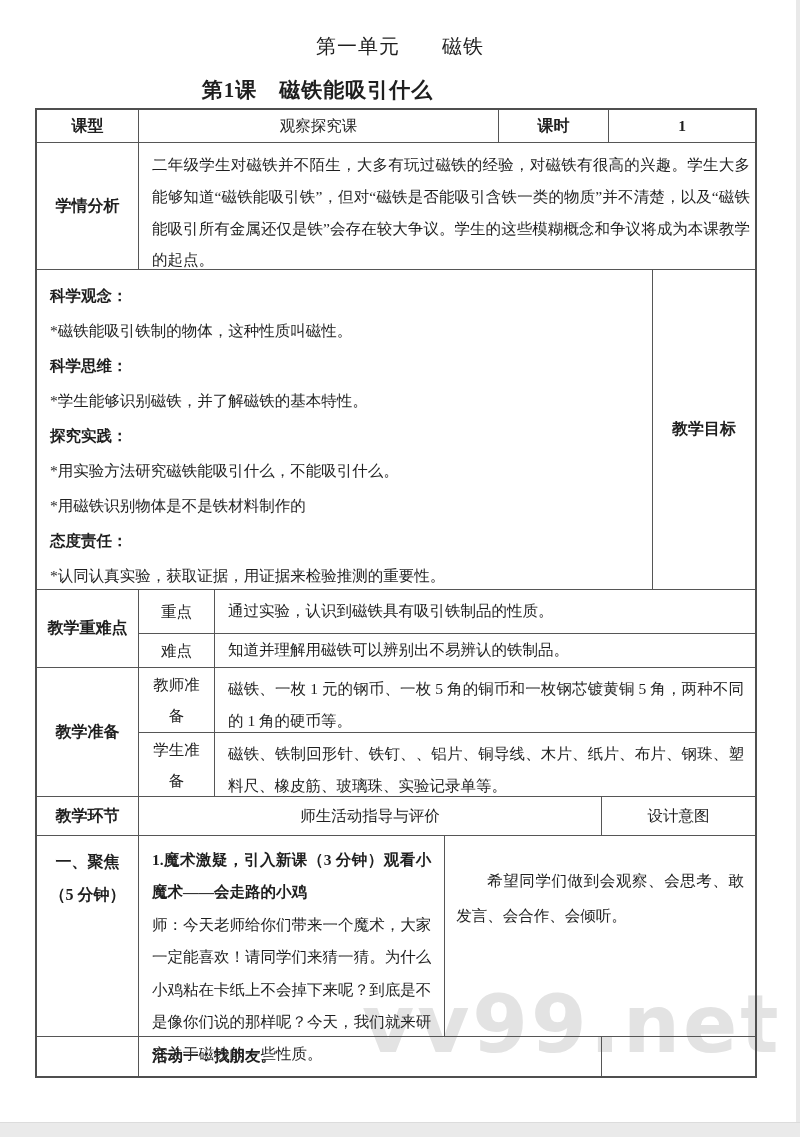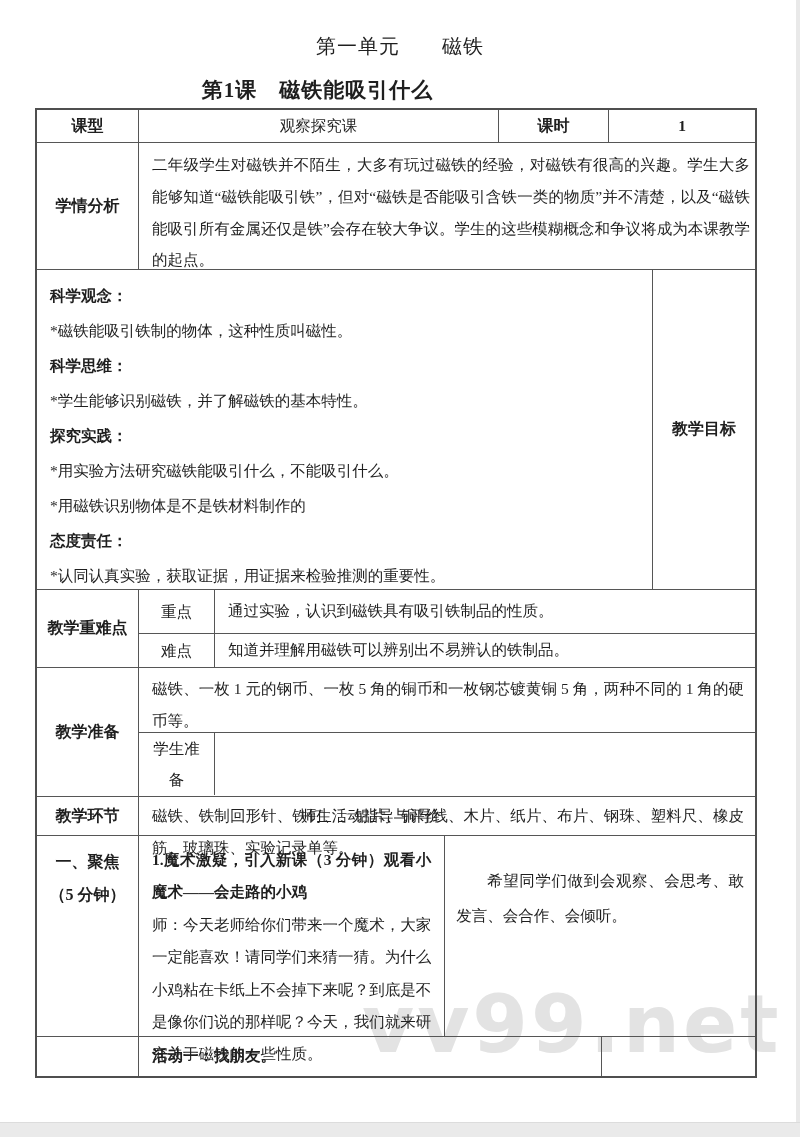--- a/index.html
+++ b/index.html
@@ -43,21 +43,21 @@
   .grow { flex:1 1 auto; }
   .center { display:flex; align-items:center; justify-content:center; text-align:center; }
   .just { text-align:justify; }
   
   .r1 { height:33px; }
   .r2 { height:127px; }
   .r3 { height:320px; }
   .r4a { height:44px; }
   .r4b { height:33px; }
   .r5a { height:65px; }
-  .r5b { height:63px;flex-direction:column; }
+  .r5b { height:63px; }
   .r6 { height:39px; }
   .r7 { height:201px; }
   .r8 { height:39px; }
   .subrow { display:flex; border-bottom:1.5px solid #565656; }
   .subrow:last-child { border-bottom:none; }
   .sublbl {
     display:flex; align-items:center; justify-content:center;
     text-align:center; line-height:31px;
   }
   .sublbl span { display:inline-block; max-width:3.3em; }
@@ -139,34 +139,38 @@
           </div>
         <div class="cell grow kp-text">知道并理解用磁铁可以辨别出不易辨认的铁制品。</div>
       </div>
     </div>
   </div>
 
   <div class="row">
     <div class="cell c1 lbl">教学准备</div>
     <div class="cell grow">
       <div class="subrow r5a">
+        <div class="cell subcol sublbl">
+            <span>教师准备</span>
+          </div>
         <div class="cell grow prep-text">磁铁、一枚 1 元的钢币、一枚 5 角的铜币和一枚钢芯镀黄铜 5 角，两种不同的 1 角的硬币等。</div>
       </div>
       <div class="subrow r5b">
         <div class="cell subcol sublbl">
             <span>学生准备</span>
           </div>
         <div class="cell grow prep-text">磁铁、铁制回形针、铁钉、、铝片、铜导线、木片、纸片、布片、钢珠、塑料尺、橡皮筋、玻璃珠、实验记录单等。</div>
       </div>
     </div>
   </div>
 
   <div class="row r6">
     <div class="cell c1 lbl">教学环节</div>
     <div class="cell center" style="width:463px;">师生活动指导与评价</div>
+    <div class="cell center grow">设计意图</div>
   </div>
 
   <div class="row r7">
     <div class="cell c1 stage">
       <div>一、聚焦</div>
       <div>（5 分钟）</div>
     </div>
     <div class="cell focus-body just" style="width:463px;">
       <div class="focus-heading">1.魔术激疑，引入新课（3 分钟）观看小魔术——会走路的小鸡</div>
       <div>师：今天老师给你们带来一个魔术，大家一定能喜欢！请同学们来猜一猜。为什么小鸡粘在卡纸上不会掉下来呢？到底是不是像你们说的那样呢？今天，我们就来研究关于磁铁的一些性质。</div>

